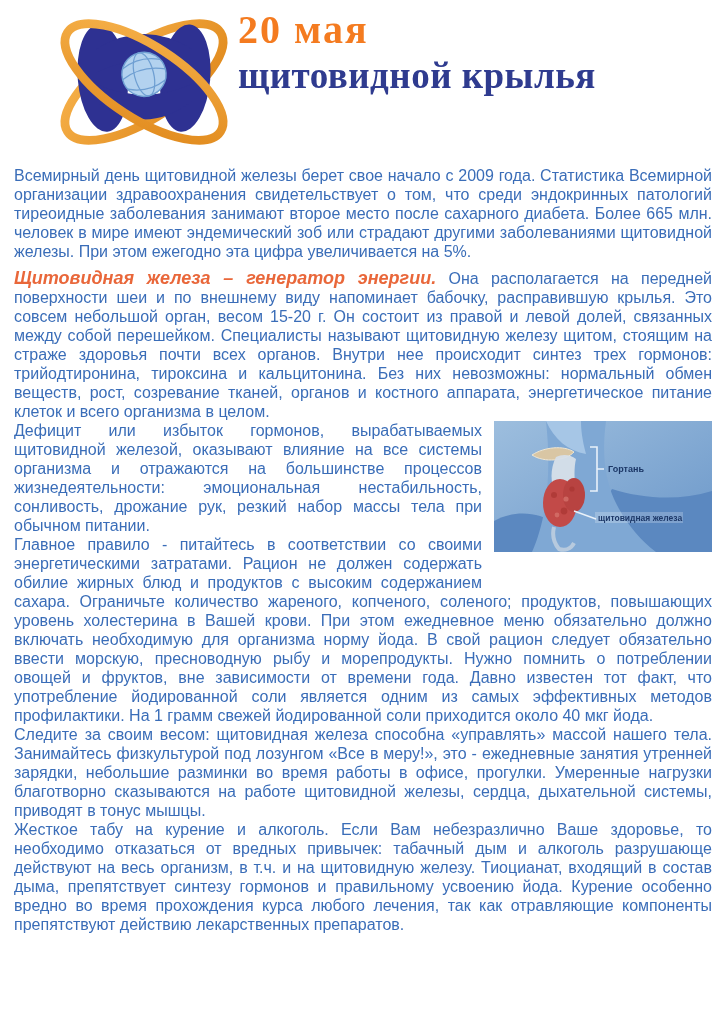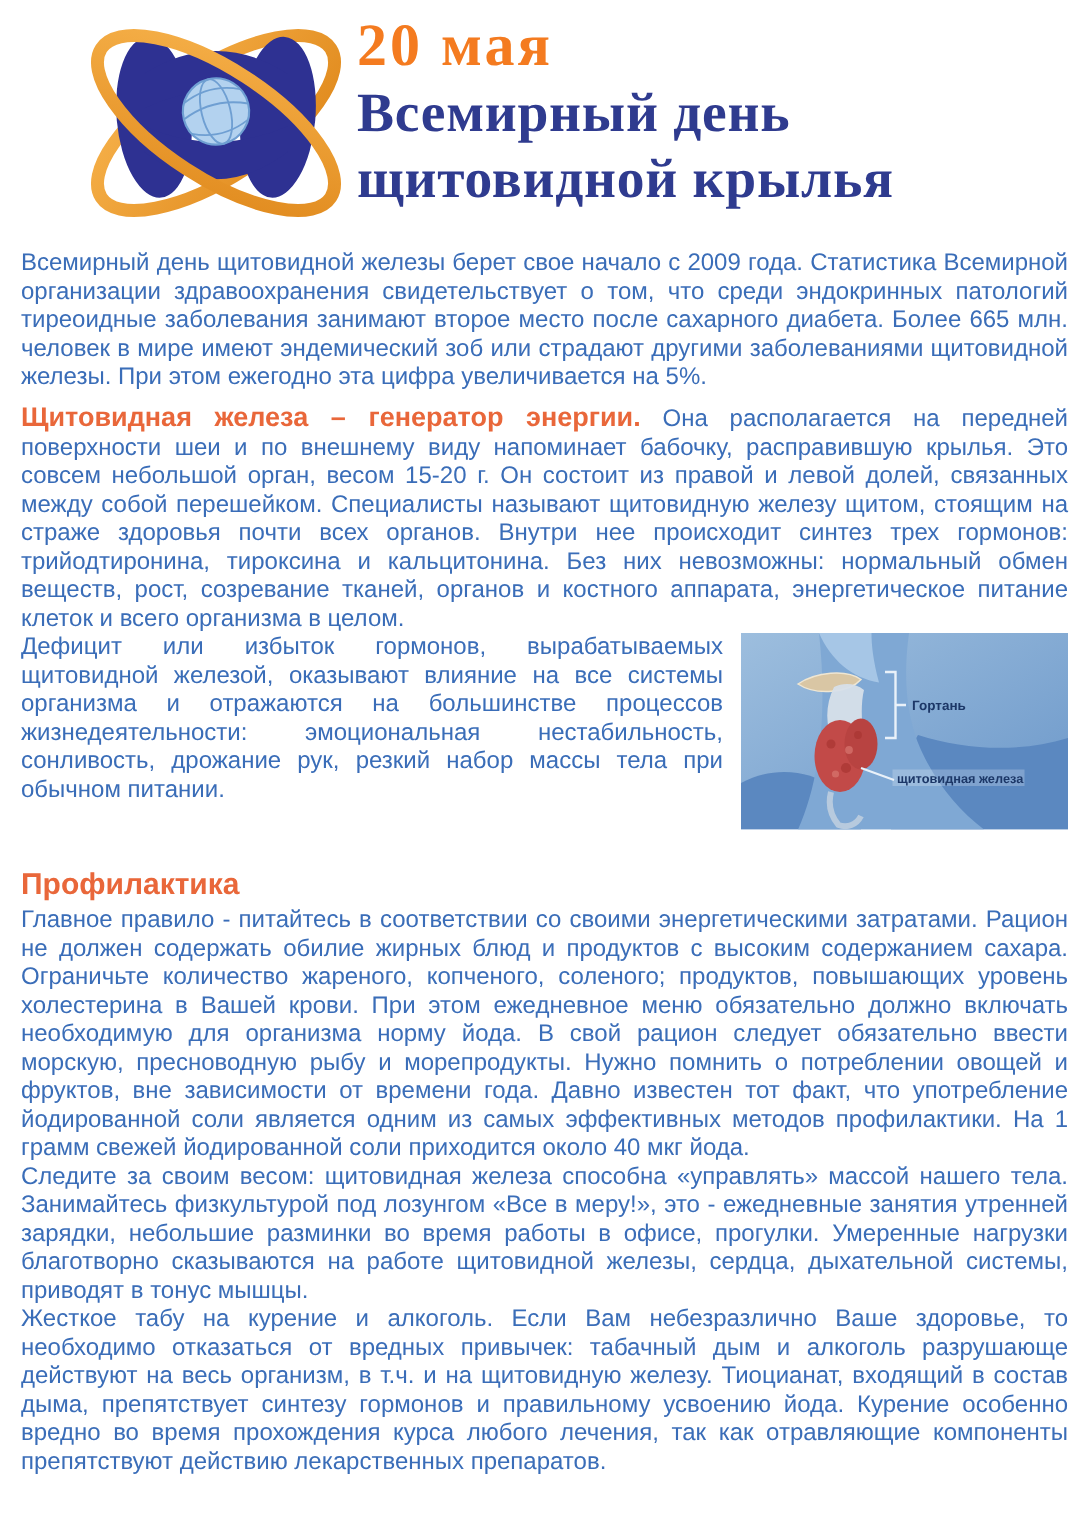--- a/index.html
+++ b/index.html
@@ -57,20 +57,21 @@
     text-align: justify;
     font-size: 16px;
     line-height: 19px;
     color: #3a6db8;
   }
   .gap-top { margin-top: 8px; }
   .lead-orange {
     font-weight: bold;
     font-size: 18px;
     color: #e9673a;
+    font-style: italic;
   }
   .section-heading {
     margin: 10px 0 2px 0;
     font-size: 20px;
     line-height: 24px;
     font-weight: bold;
     color: #e9673a;
     clear: right;
   }
   
@@ -106,21 +107,20 @@
         <g transform="rotate(-14 100 72)">
           <circle cx="100" cy="72" r="23" fill="#b3d2ef" stroke="#6f9fd2" stroke-width="1.5"></circle>
           <ellipse cx="100" cy="72" rx="10" ry="23" fill="none" stroke="#6f9fd2" stroke-width="1.3"></ellipse>
           <path d="M77,72 Q100,62 123,72 M80,61 Q100,52 120,61 M80,83 Q100,92 120,83" fill="none" stroke="#6f9fd2" stroke-width="1.3"></path>
         </g>
         <ellipse cx="100" cy="80" rx="95" ry="38" transform="rotate(33 100 80)" fill="none" stroke="url(#orb)" stroke-width="9"></ellipse>
       </svg>
     </div>
     <div class="titles">
       <div class="date-line">20 мая</div>
-      <div class="title-line">Всемирный день</div>
       <div class="title-line">щитовидной крылья</div>
     </div>
   </div>
 
   <p class="para">Всемирный день щитовидной железы берет свое начало с 2009 года. Статистика Всемирной организации здравоохранения свидетельствует о том, что среди эндокринных патологий тиреоидные заболевания занимают второе место после сахарного диабета. Более 665 млн. человек в мире имеют эндемический зоб или страдают другими заболеваниями щитовидной железы. При этом ежегодно эта цифра увеличивается на 5%.</p>
 
   <p class="para gap-top"><span class="lead-orange">Щитовидная железа – генератор энергии.</span> <span>Она располагается на передней поверхности шеи и по внешнему виду напоминает бабочку, расправившую крылья. Это совсем небольшой орган, весом 15-20 г. Он состоит из правой и левой долей, связанных между собой перешейком. Специалисты называют щитовидную железу щитом, стоящим на страже здоровья почти всех органов. Внутри нее происходит синтез трех гормонов: трийодтиронина, тироксина и кальцитонина. Без них невозможны: нормальный обмен веществ, рост, созревание тканей, органов и костного аппарата, энергетическое питание клеток и всего организма в целом.</span></p>
 
   <div class="figure">
     <svg viewBox="0 0 218 131" preserveAspectRatio="none" aria-hidden="true">
@@ -148,19 +148,18 @@
       <path d="M96,26 L103,26 L103,70 L96,70 M103,48 L110,48" stroke="#e9f1f9" stroke-width="1.6" fill="none"></path>
       <path d="M80,90 L102,98" stroke="#e9f1f9" stroke-width="1.4"></path>
       <rect x="101" y="91" width="88" height="11" fill="#ffffff" opacity="0.22"></rect>
       <text x="114" y="51" font-size="9" font-weight="bold" fill="#1c3767">Гортань</text>
       <text x="104" y="100" font-size="8.5" font-weight="bold" fill="#1c3767">щитовидная железа</text>
     </svg>
   </div>
 
   <p class="para">Дефицит или избыток гормонов, вырабатываемых щитовидной железой, оказывают влияние на все системы организма и отражаются на большинстве процессов жизнедеятельности: эмоциональная нестабильность, сонливость, дрожание рук, резкий набор массы тела при обычном питании.</p>
 
-  <h2 class="section-heading">Профилактика</h2>
 
   <p class="para">Главное правило - питайтесь в соответствии со своими энергетическими затратами. Рацион не должен содержать обилие жирных блюд и продуктов с высоким содержанием сахара. Ограничьте количество жареного, копченого, соленого; продуктов, повышающих уровень холестерина в Вашей крови. При этом ежедневное меню обязательно должно включать необходимую для организма норму йода. В свой рацион следует обязательно ввести морскую, пресноводную рыбу и морепродукты. Нужно помнить о потреблении овощей и фруктов, вне зависимости от времени года. Давно известен тот факт, что употребление йодированной соли является одним из самых эффективных методов профилактики. На 1 грамм свежей йодированной соли приходится около 40 мкг йода.</p>
   <p class="para">Следите за своим весом: щитовидная железа способна «управлять» массой нашего тела. Занимайтесь физкультурой под лозунгом «Все в меру!», это - ежедневные занятия утренней зарядки, небольшие разминки во время работы в офисе, прогулки. Умеренные нагрузки благотворно сказываются на работе щитовидной железы, сердца, дыхательной системы, приводят в тонус мышцы.</p>
   <p class="para">Жесткое табу на курение и алкоголь. Если Вам небезразлично Ваше здоровье, то необходимо отказаться от вредных привычек: табачный дым и алкоголь разрушающе действуют на весь организм, в т.ч. и на щитовидную железу. Тиоцианат, входящий в состав дыма, препятствует синтезу гормонов и правильному усвоению йода. Курение особенно вредно во время прохождения курса любого лечения, так как отравляющие компоненты препятствуют действию лекарственных препаратов.</p>
 
 </div>
 
 </body></html>

